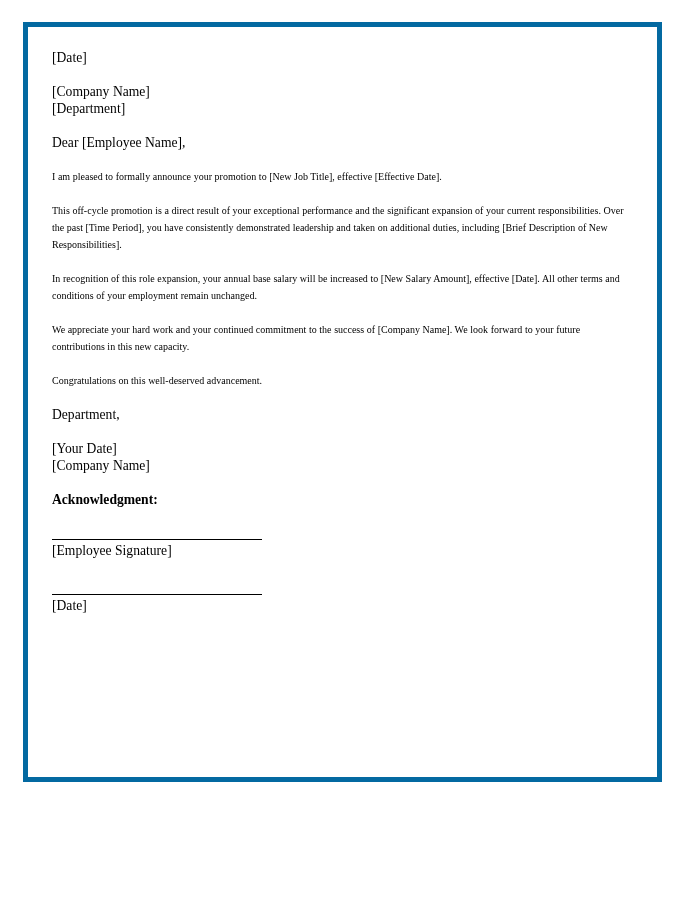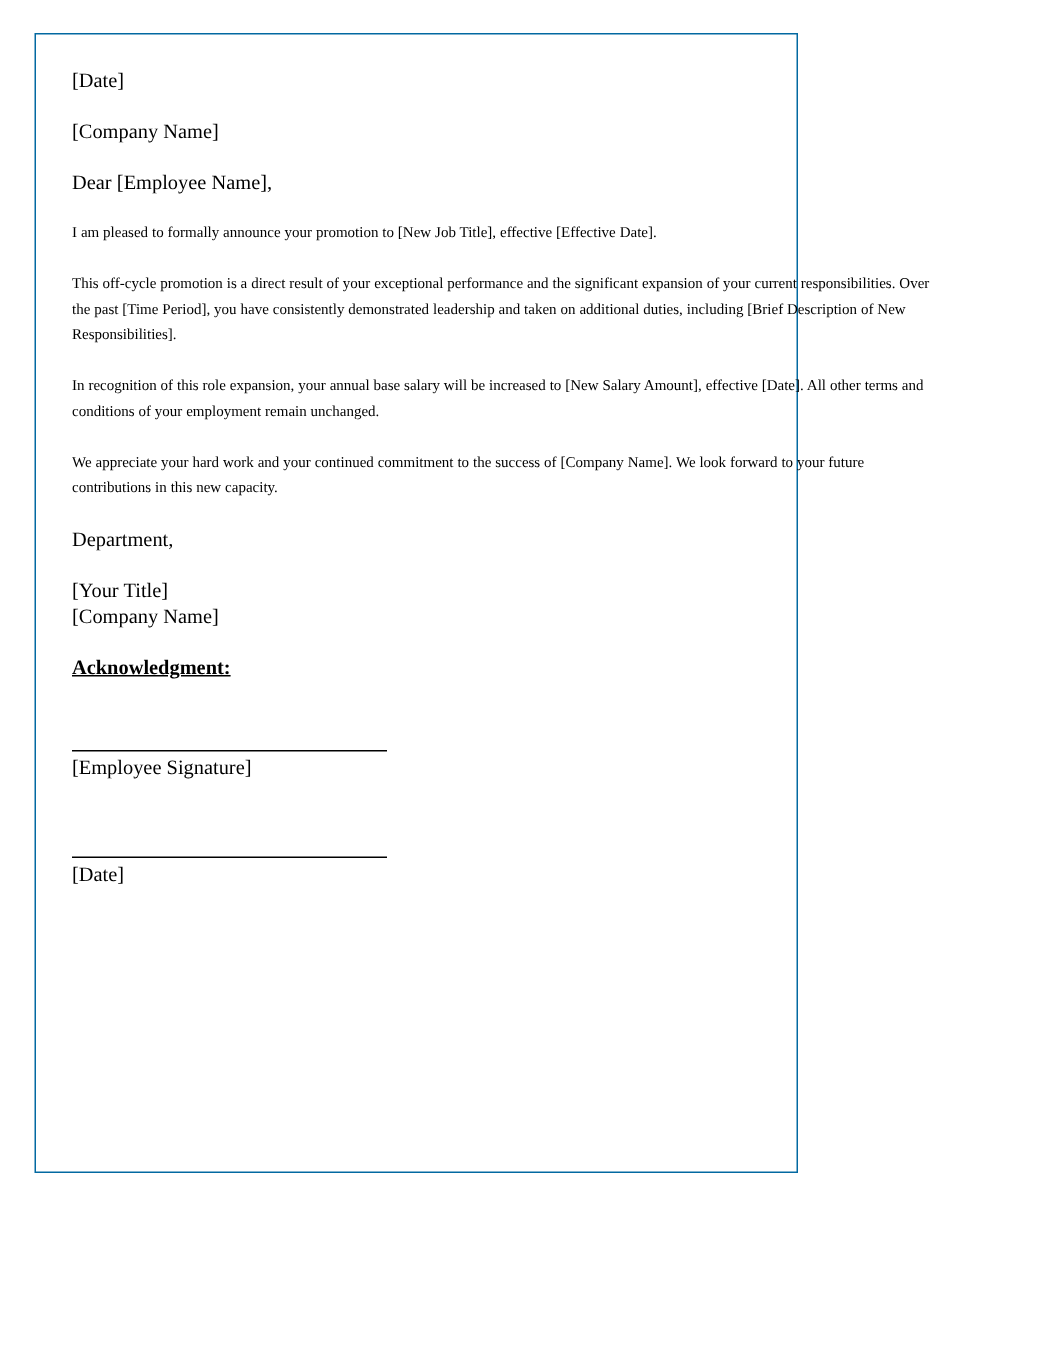--- a/index.html
+++ b/index.html
@@ -21,24 +21,24 @@
     height: 900px;
     background: #ffffff;
     overflow: hidden;
   }
 
   
   .letter-sheet {
     position: absolute;
     left: 23px;
     top: 22px;
-    width: 509px;
+    width: 639px;
     height: 760px;
     box-sizing: border-box;
-    border: 1px solid #0369a1;
+    border: 5px solid #0369a1;
     background: #ffffff;
   }
 
   .letter-body {
     position: absolute;
     left: 24px;   
     top: 22px;    
     width: 582px; 
   }
 
@@ -59,26 +59,25 @@
     line-height: 17px;
     white-space: pre-wrap;
   }
   .para {
     display: block;
     font-size: 10px;
     line-height: 17px;
   }
   .bold-heading {
     font-weight: bold;
-    text-decoration: underline;
   }
 
   
   .sig-group {
-    margin: 16px 0 17px 0;
+    margin: 0 0 17px 0;
   }
   .sig-rule {
     width: 210px;
     height: 0;
     border-bottom: 1.3px solid #000000;
     margin: 0 0 2px 0;
   }
   .sig-caption {
     display: block;
     font-size: 13.6px;
@@ -98,20 +97,21 @@
 
   <div class="letter-sheet">
     <div class="letter-body">
 
       <div class="tblock">
         <span class="tline">[Date]</span>
       </div>
 
       <div class="tblock">
         <span class="tline">[Company Name]</span>
+        <span class="tline">[Department]</span>
       </div>
 
       <div class="tblock">
         <span class="tline">Dear [Employee Name],</span>
       </div>
 
       <div class="tblock">
         <span class="para">I am pleased to formally announce your promotion to [New Job Title], effective [Effective Date].</span>
       </div>
 
@@ -120,27 +120,30 @@
       </div>
 
       <div class="tblock">
         <span class="para">In recognition of this role expansion, your annual base salary will be increased to [New Salary Amount], effective [Date]. All other terms and conditions of your employment remain unchanged.</span>
       </div>
 
       <div class="tblock">
         <span class="para">We appreciate your hard work and your continued commitment to the success of [Company Name]. We look forward to your future contributions in this new capacity.</span>
       </div>
 
+      <div class="tblock">
+        <span class="para">Congratulations on this well-deserved advancement.</span>
+      </div>
 
       <div class="tblock">
         <span class="tline">Department,</span>
       </div>
 
       <div class="tblock">
-        <span class="tline">[Your Title]</span>
+        <span class="tline">[Your Date]</span>
         <span class="tline">[Company Name]</span>
       </div>
 
       <div class="tblock">
         <span class="tline bold-heading">Acknowledgment:</span>
       </div>
 
 
       <div class="sig-spacer-top"></div>
 

